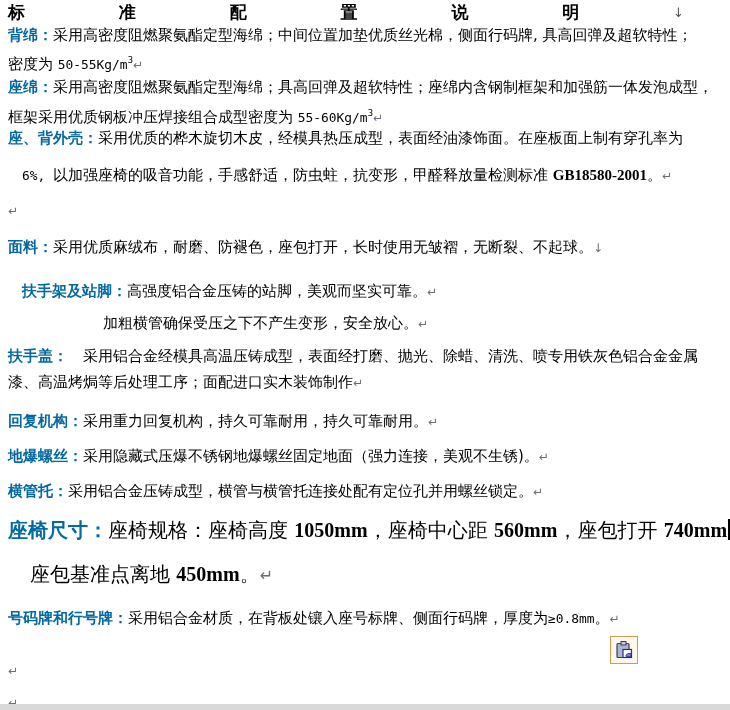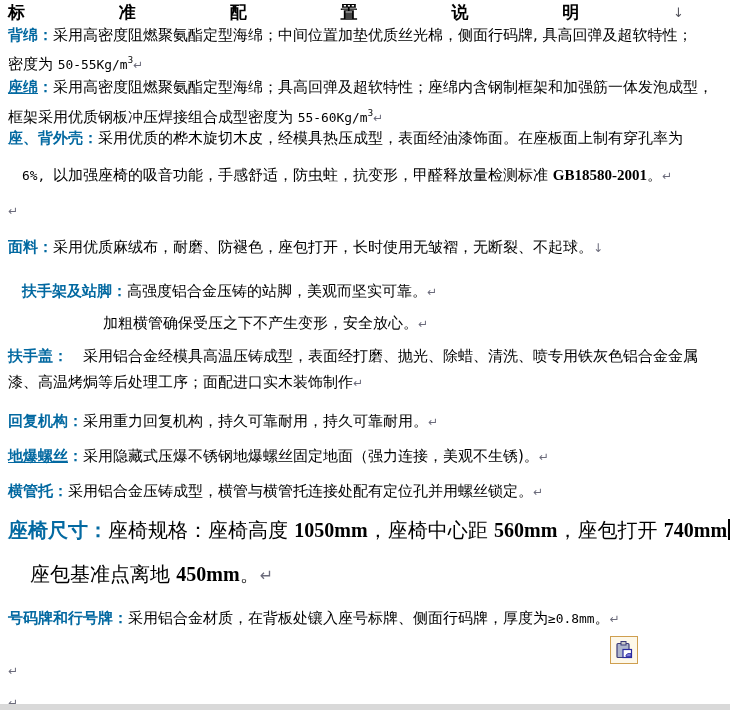--- a/index.html
+++ b/index.html
@@ -4,21 +4,21 @@
 <style>
   html,body{margin:0;padding:0;background:#fff;}
   .page{position:relative;width:730px;height:710px;background:#ffffff;overflow:hidden;
         font-family:"DejaVu Sans",sans-serif;color:#000;}
   .title{position:absolute;left:8px;top:2px;width:676px;display:flex;
          justify-content:space-between;font-size:17px;font-weight:bold;line-height:21px;}
   .title .endmark{font-weight:normal;color:#55555f;font-size:13px;align-self:center;}
   .ln{position:absolute;white-space:nowrap;font-size:15px;line-height:21px;}
   .ln.big{font-size:20px;line-height:27px;}
   .lb{color:#0369a1;font-weight:bold;}
-  .lu{text-decoration:underline;}
+  .lu{}
   .bd{font-weight:normal;}
   .bn{font-weight:bold;font-family:"Liberation Serif",serif;}
   .n{font-family:"DejaVu Sans Mono",monospace;font-size:0.86em;}
   .sp{font-family:"DejaVu Sans Mono",monospace;font-size:0.6em;vertical-align:super;}
   .mk{color:#6b6b7b;font-size:0.8em;}
   .cur{display:inline-block;width:3px;height:1.05em;background:#000;vertical-align:-3px;margin-left:1px;}
   .paste{position:absolute;width:28px;height:28px;border:1px solid #cf9f4f;background:#fdf8ea;
          display:flex;align-items:center;justify-content:center;box-sizing:border-box;cursor:pointer;}
   .strip{position:absolute;left:0;bottom:0;width:730px;height:6px;background:#d9d9d9;}
 </style>

